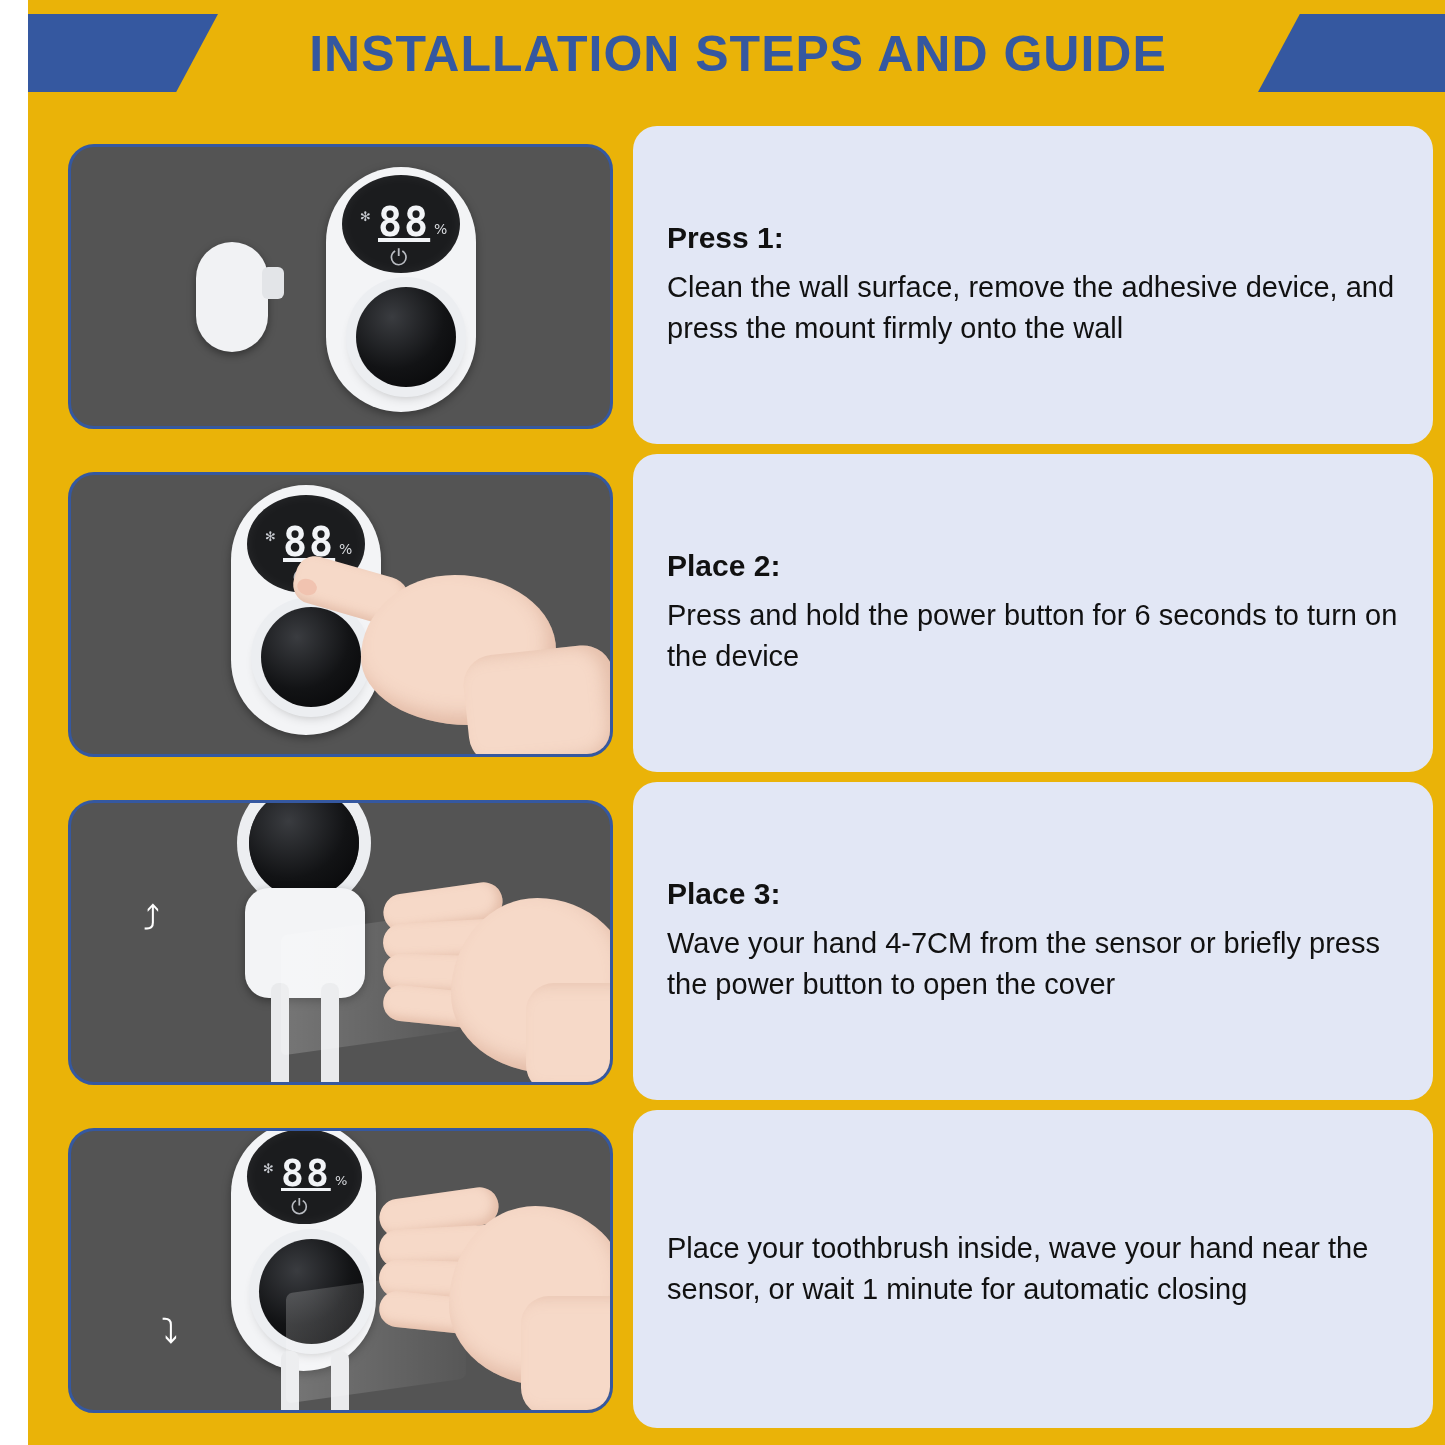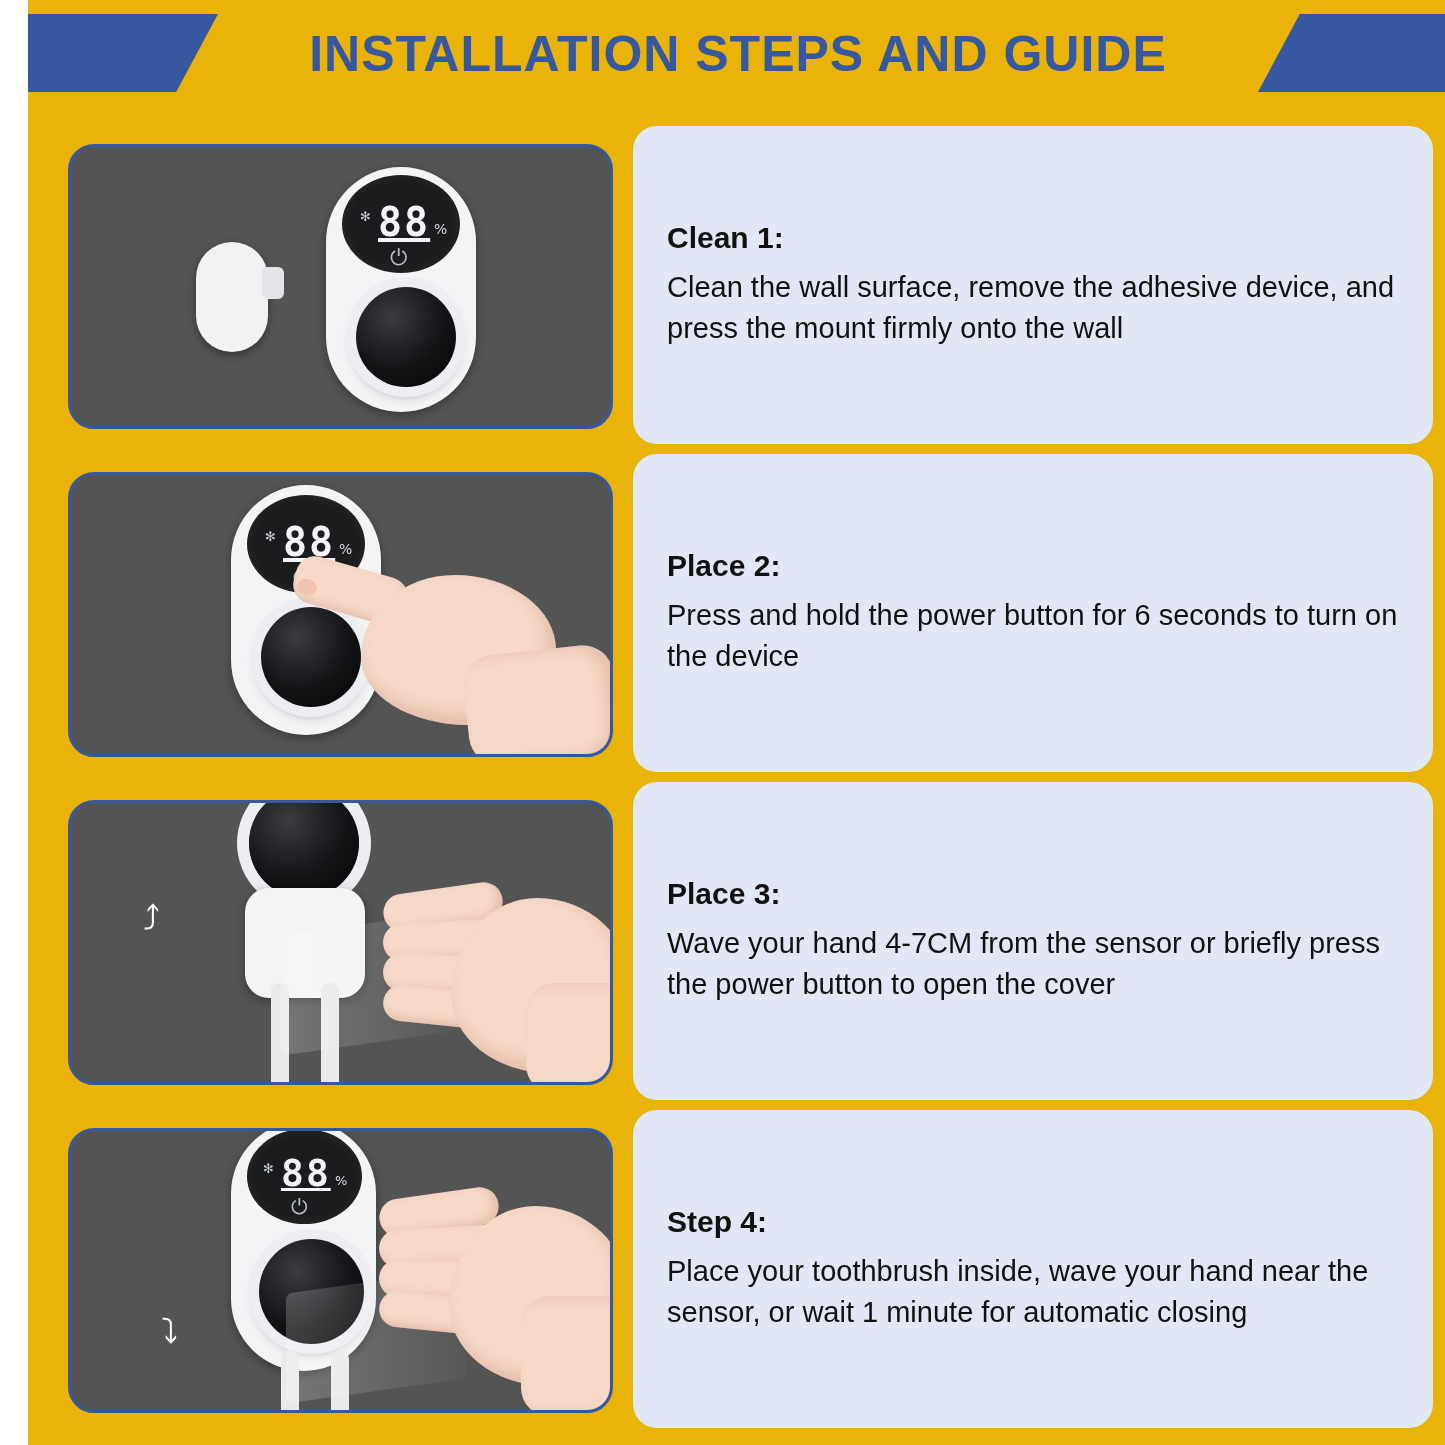--- a/index.html
+++ b/index.html
@@ -212,21 +212,21 @@
           <div class="body-top" style="left:0; top:0; width:150px; height:245px;"></div>
           <div class="screen" style="left:16px; top:8px; width:118px; height:98px;"></div>
           <div class="snow" style="left:34px; top:42px; font-size:13px;">✻</div>
           <div class="digits" style="left:52px; top:32px; font-size:40px;">88</div>
           <div class="pct" style="left:108px; top:54px; font-size:14px;">%</div>
           <div class="power-ico" style="left:64px; top:78px; font-size:22px;">⏻</div>
           <div class="lens" style="left:30px; top:120px; width:100px; height:100px;"></div>
         </div>
       </div>
       <div class="text-card">
-        <div class="step-label">Clean 1:</div>
+        <div class="step-label">Press 1:</div>
         <div class="step-desc">Clean the wall surface, remove the adhesive device, and press the mount firmly onto the wall</div>
       </div>
     </div>
 
     <div class="step-row">
       <div class="illustration">
         <div class="device" style="left:160px; top:10px; width:150px; height:250px;">
           <div class="body-top" style="left:0; top:0; width:150px; height:250px;"></div>
           <div class="screen" style="left:16px; top:10px; width:118px; height:98px;"></div>
           <div class="snow" style="left:34px; top:44px; font-size:13px;">✻</div>
@@ -294,19 +294,18 @@
         <div>
           <div class="finger" style="left:308px; top:62px; width:120px; height:38px; transform:rotate(-8deg);"></div>
           <div class="finger" style="left:308px; top:96px; width:134px; height:38px; transform:rotate(-3deg);"></div>
           <div class="finger" style="left:308px; top:130px; width:128px; height:38px; transform:rotate(2deg);"></div>
           <div class="finger" style="left:308px; top:164px; width:112px; height:36px; transform:rotate(6deg);"></div>
           <div class="hand" style="left:378px; top:75px; width:180px; height:180px;"></div>
           <div class="wrist" style="left:450px; top:165px; width:135px; height:120px; border-radius:28px;"></div>
         </div>
       </div>
       <div class="text-card">
-        <div class="step-label">Step 4:</div>
         <div class="step-desc">Place your toothbrush inside, wave your hand near the sensor, or wait 1 minute for automatic closing</div>
       </div>
     </div>
 
   </div>
 </div>
 
 </body></html>

